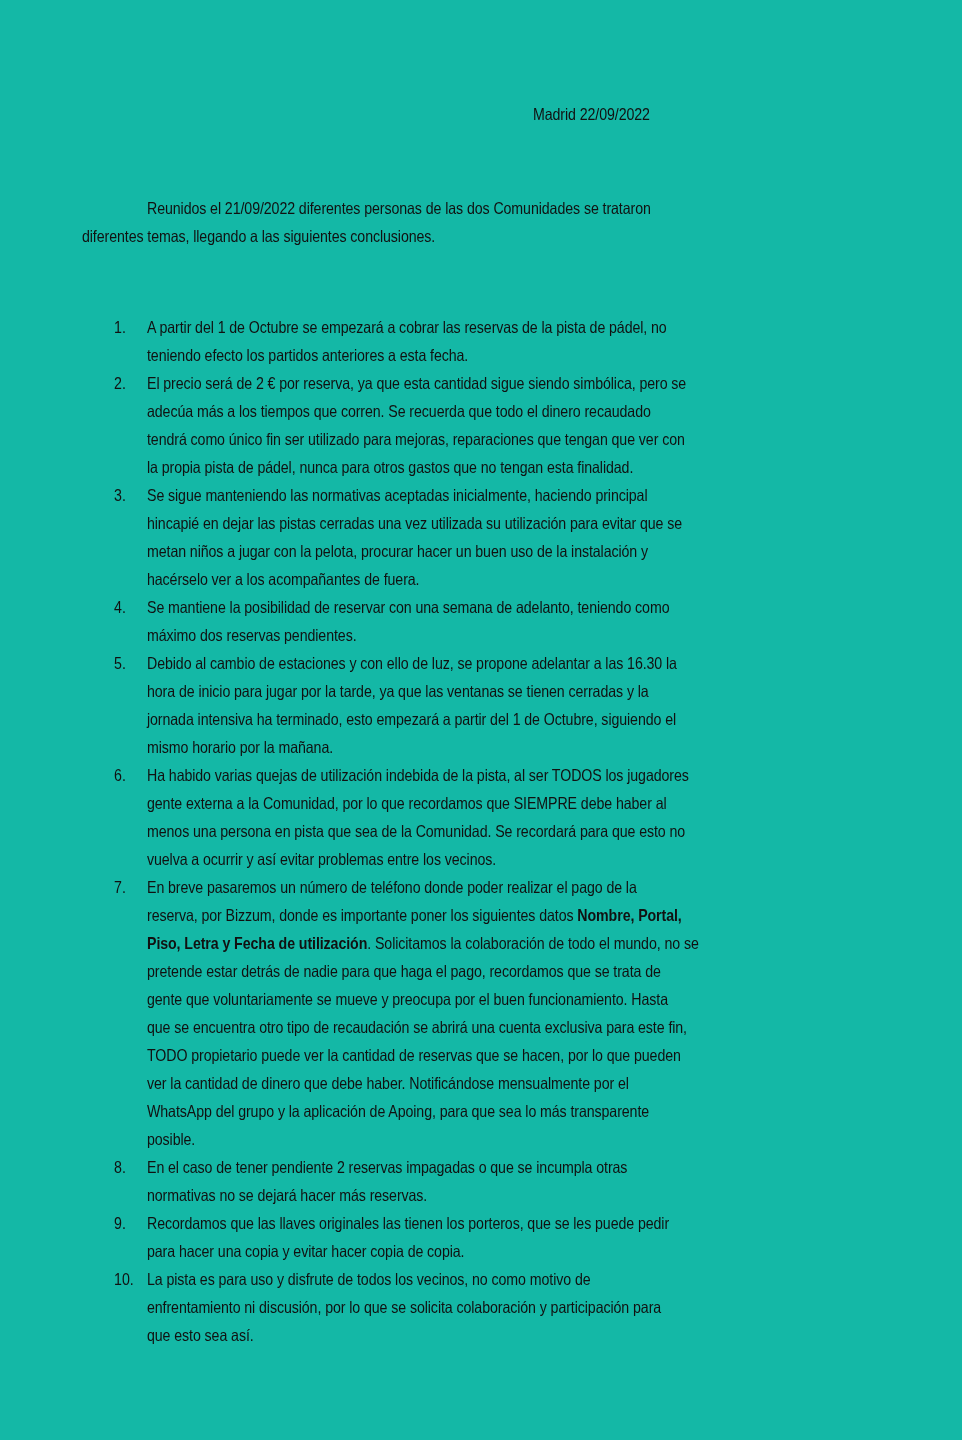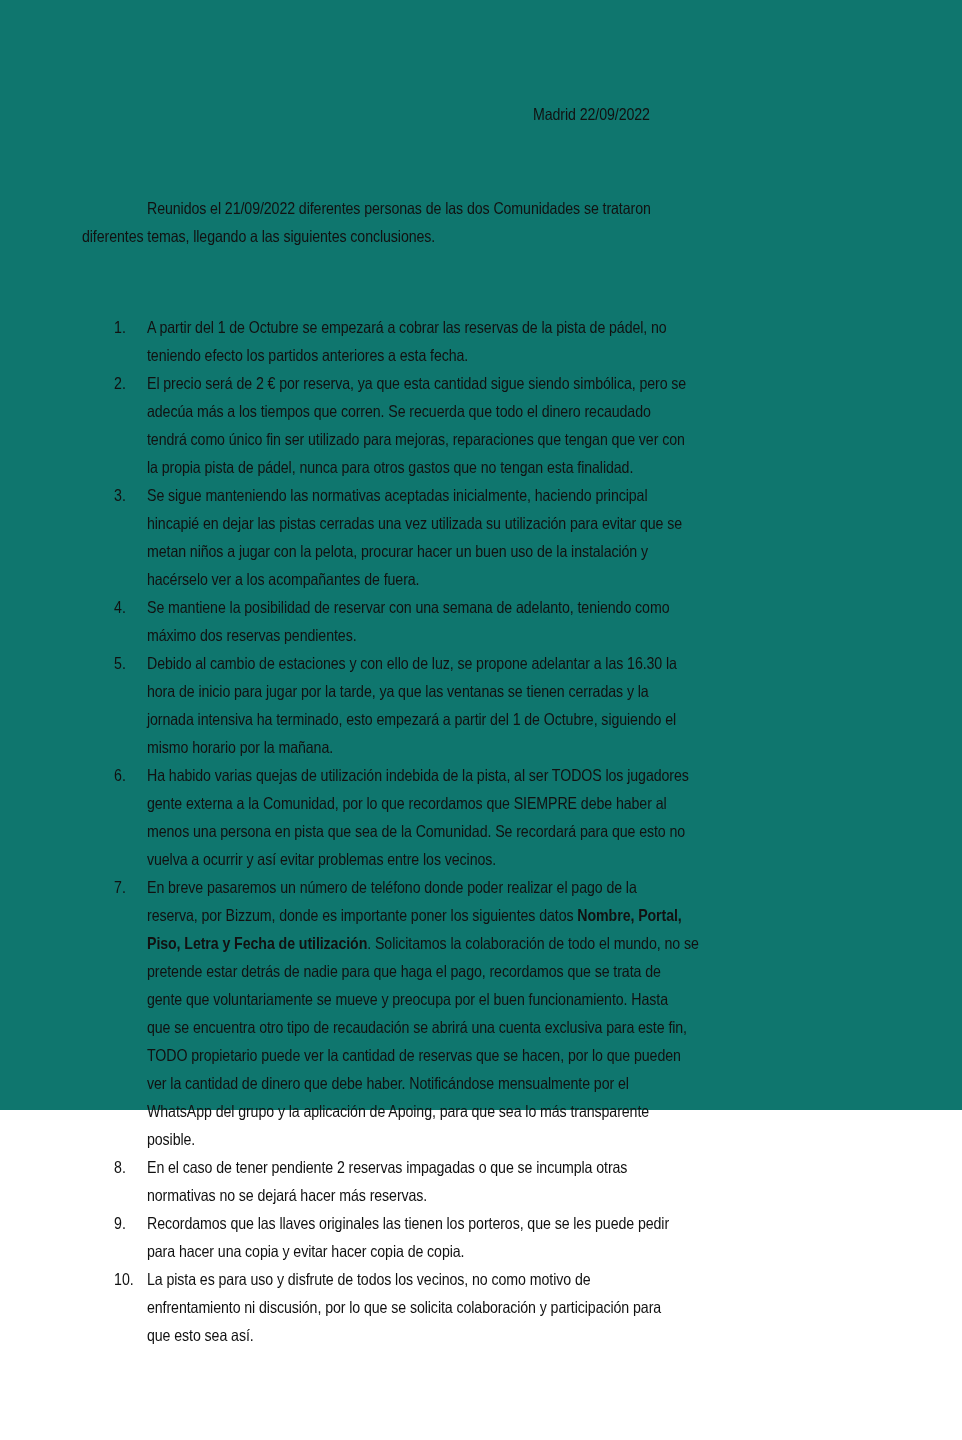--- a/index.html
+++ b/index.html
@@ -1,18 +1,18 @@
 <!DOCTYPE html>
 <html><head>
 <meta charset="utf-8">
 <style>
   html, body { margin: 0; padding: 0; background: #ffffff; }
   body { width: 962px; height: 1440px; position: relative; overflow: hidden;
          font-family: "Liberation Sans", sans-serif; color: #111; }
-  .page { position: absolute; left: 0; top: 0; width: 962px; height: 1110px; background: #0f766e; }
+  .page { position: absolute; left: 0; top: 0; width: 962px; height: 1440px; background: #14b8a6; }
   .line { position: absolute; white-space: nowrap; font-size: 16.5px; line-height: 20px;
           transform-origin: left top; transform: scaleX(0.86); letter-spacing: -0.1px; }
   .date { left: 533px; top: 104px; }
   .intro1 { left: 147px; top: 198px; }
   .intro2 { left: 82px; top: 226px; }
   .num { position: absolute; left: 114px; font-size: 16.5px; line-height: 20px;
          transform-origin: left top; transform: scaleX(0.86); }
   .item-line { left: 147px; }
   b { font-weight: bold; }
 </style>

